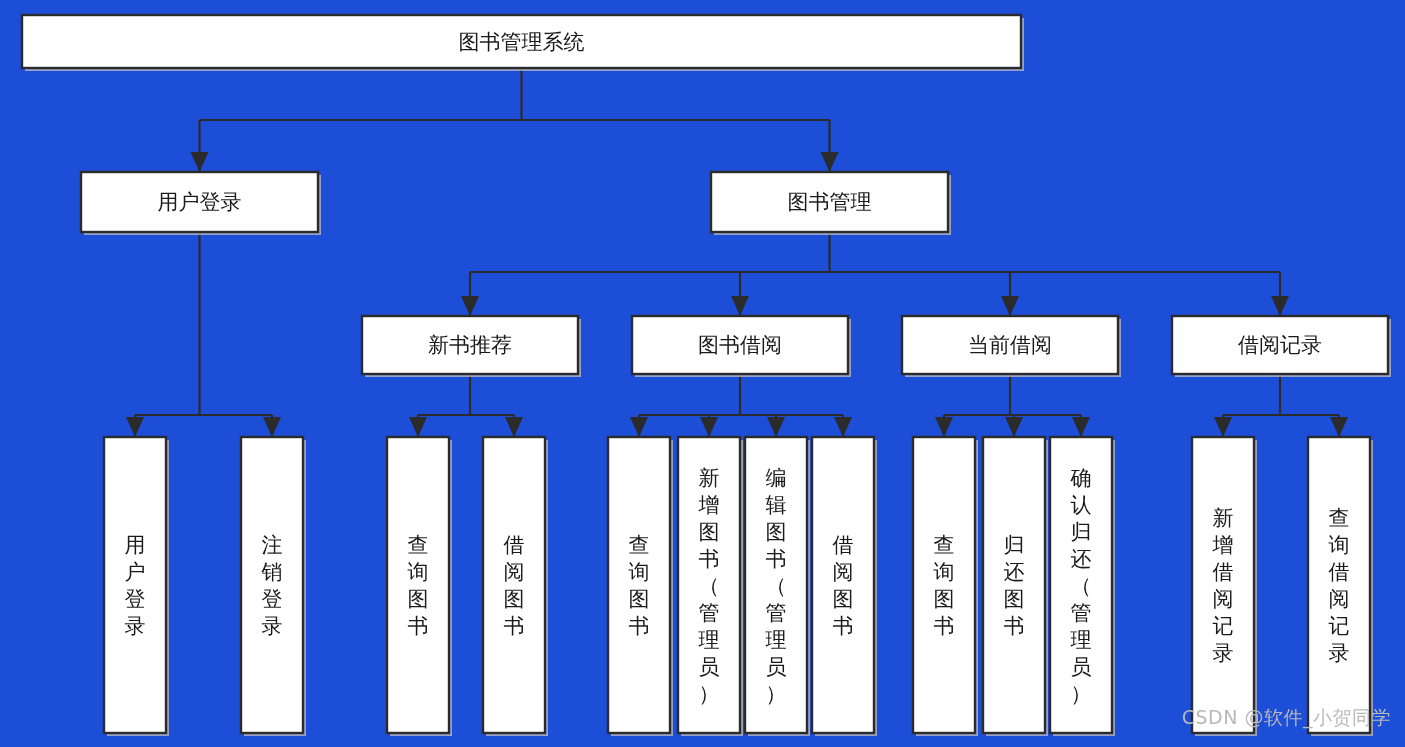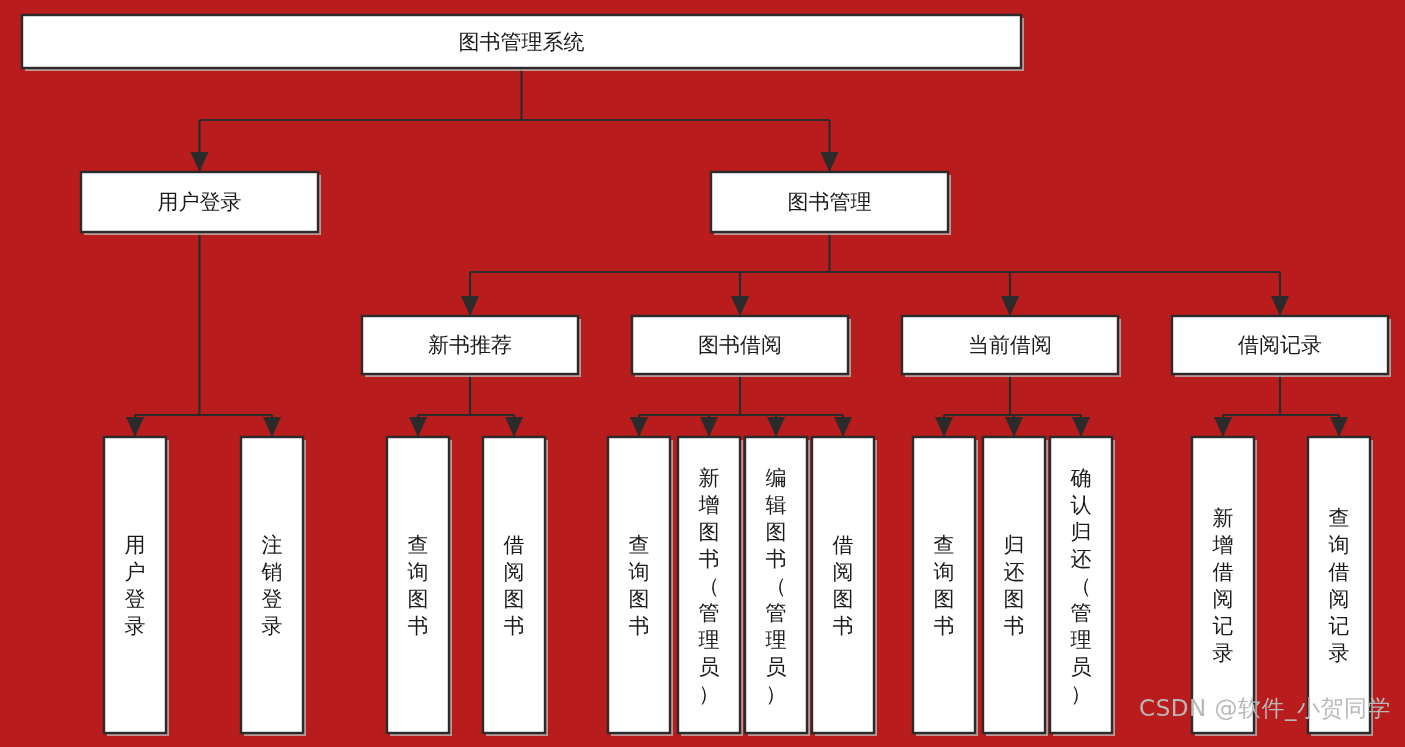--- a/index.html
+++ b/index.html
@@ -7,21 +7,21 @@
     padding: 0;
     background: #ffffff;
   }
   body {
     font-family: "DejaVu Sans", "Liberation Sans", sans-serif;
   }
   #diagram-root {
     position: relative;
     width: 1405px;
     height: 747px;
-    background: #b91c1c;
+    background: #1d4ed8;
     overflow: hidden;
   }
   svg#tree-svg {
     position: absolute;
     left: 0;
     top: 0;
     width: 1405px;
     height: 747px;
   }
   .node-box {
@@ -51,23 +51,23 @@
   }
   .node-label-vertical {
     fill: #1a1a1a;
     font-family: "DejaVu Sans", "Liberation Sans", sans-serif;
     font-size: 21px;
     text-anchor: middle;
   }
   .watermark-text {
     position: absolute;
     right: 14px;
-    bottom: 23px;
-    font-family: "DejaVu Sans", "Liberation Sans", sans-serif;
-    font-size: 23px;
+    bottom: 16px;
+    font-family: "DejaVu Sans", "Liberation Sans", sans-serif;
+    font-size: 19px;
     color: #b8b8b8;
     white-space: nowrap;
     letter-spacing: 0.5px;
   }
 </style>
 </head>
 <body>
 
 <div id="diagram-root">
 

